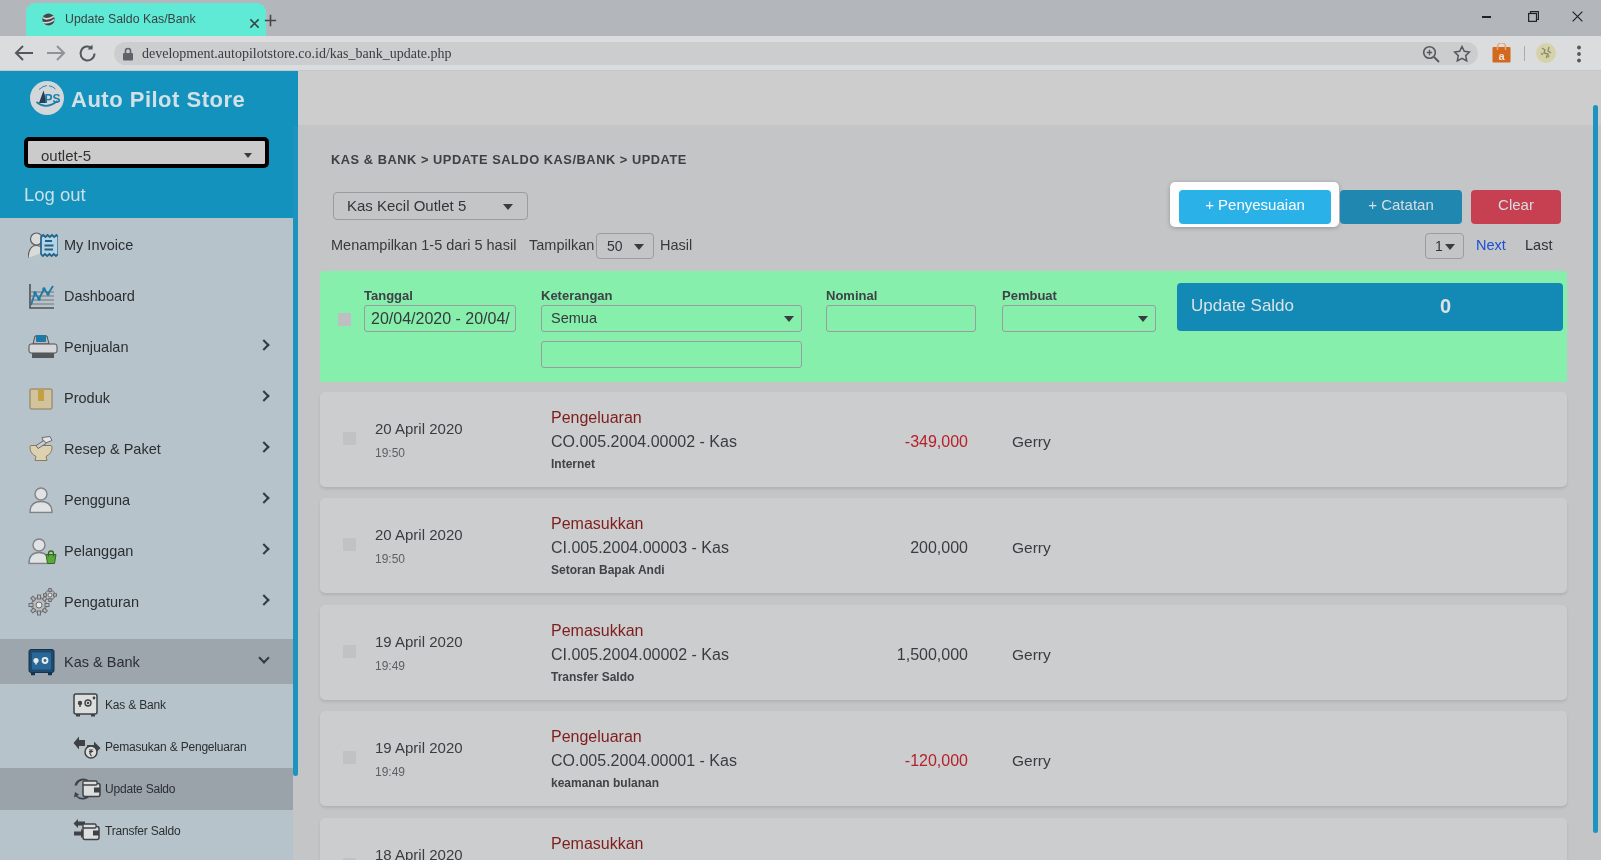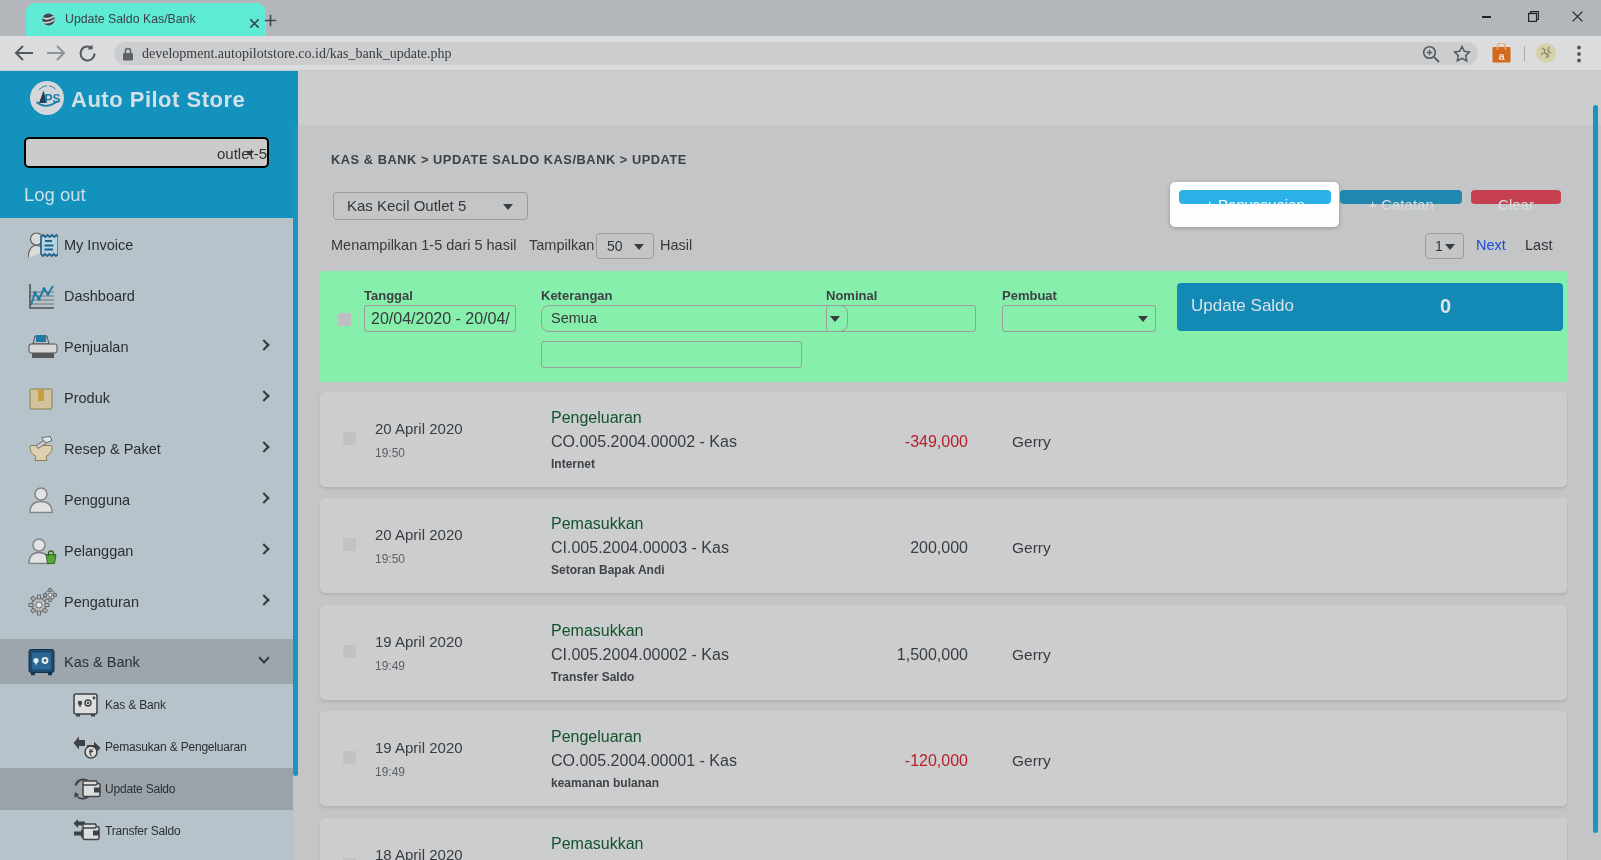--- a/index.html
+++ b/index.html
@@ -11,21 +11,21 @@
 #tab { position:absolute; left:6px; top:3px; width:240px; height:33px; background:#5eead4; border-radius:9px 9px 0 0;margin-left:20px; }
 #tabtitle { position:absolute; left:39px; top:9px; font-size:12.3px; color:#3e4145; white-space:nowrap; }
 #toolbar { position:absolute; left:0; top:36px; width:1601px; height:35px; background:#dbdcde; }
 #pill { position:absolute; left:114px; top:6px; width:1364px; height:23px; border-radius:12px; background:#cbcdce; }
 #urltext { position:absolute; left:28px; top:3.5px; font-size:14px; color:#3a3d40;font-family:Liberation Serif, serif; }
 
 
 #sidehead { position:absolute; left:0; top:71px; width:298px; height:147px; background:#1392bd; }
 #logocircle { position:absolute; left:30px; top:10px; width:34px; height:34px; border-radius:50%; background:#d3d7d9; }
 #apptitle { position:absolute; left:71px; top:16px; font-size:22px; font-weight:bold; color:#d2e1e8; letter-spacing:0.5px; }
-#outletsel { position:absolute; left:24px; top:66px; width:245px; height:31px; background:#cbcbcb; border-radius:5px; border:2px solid #000000; font-size:15px; color:#333; line-height:29px; padding-left:13px;text-align:right; }
+#outletsel { position:absolute; left:24px; top:66px; width:245px; height:31px; background:#cbcbcb; border-radius:5px; border:4px solid #000000; font-size:15px; color:#333; line-height:29px; padding-left:13px; }
 #logout { position:absolute; left:24px; top:113px; font-size:18.5px; color:#cddfe7; }
 #sidemenu { position:absolute; left:0; top:218px; width:293px; height:642px; background:#b7c3ca; }
 .mitem { position:absolute; left:0; width:293px; height:51px; }
 .mtext { position:absolute; left:64px; top:50%; transform:translateY(-50%); font-size:14.5px; color:#2c2f31; }
 .chev { position:absolute; right:25px; top:50%; width:8px; height:8px; margin-top:-6px; border-right:2.2px solid #333a42; border-top:2.2px solid #333a42; transform:rotate(45deg); }
 .micon { position:absolute; left:28px; top:50%; transform:translateY(-50%); }
 .sitem { position:absolute; left:0; width:293px; height:42px; }
 .stext { position:absolute; left:105px; top:50%; transform:translateY(-50%); font-size:12px; letter-spacing:-0.2px; color:#2c2f31; white-space:nowrap; }
 .sicon { position:absolute; left:73px; top:50%; transform:translateY(-50%); }
 #sb-side { position:absolute; left:292.5px; top:125px; width:5px; height:651px; background:#1d93c0; border-radius:3px; }
@@ -34,21 +34,21 @@
 #topbar { position:absolute; left:298px; top:71px; width:1303px; height:54px; background:#cdcdce; }
 #content { position:absolute; left:298px; top:125px; width:1303px; height:735px; background:#c4c5c6; }
 #sb-page { position:absolute; left:1593px; top:105px; width:4.5px; height:728px; background:#1d93c0; border-radius:3px; }
 
 #crumb { position:absolute; left:331px; top:152px; font-size:12.8px; font-weight:bold; letter-spacing:0.55px; color:#3c4145; }
 .sel { border:1px solid #9a9c9e; border-radius:4px; background:transparent; color:#323639; }
 #mainsel { position:absolute; left:333px; top:192px; width:195px; height:28px; font-size:15px; line-height:26px; padding-left:13px; }
 .caret { position:absolute; width:0; height:0; border-left:5px solid transparent; border-right:5px solid transparent; border-top:6px solid #3a3d40; }
 
 #hlbox { position:absolute; left:1170px; top:182px; width:169px; height:45px; background:#fdfdfd; border-radius:5px; box-shadow:0 1px 4px rgba(0,0,0,0.25); }
-.btn { position:absolute; top:190px; height:14px; border-radius:4px; color:#fff; font-size:15px; text-align:center; line-height:30px; }
+.btn { position:absolute; top:190px; height:34px; border-radius:4px; color:#fff; font-size:15px; text-align:center; line-height:30px; }
 #btnpen { left:1179px; width:152px; background:#2ab2e8; color:#fdfdfd; }
 #btncat { left:1340px; width:122px; background:#1f87b0; color:#d9dee1; }
 #btnclear { left:1471px; width:90px; background:#c64051; color:#d9dee1; }
 
 #showing { position:absolute; left:331px; top:237px; font-size:14.5px; color:#37393b; }
 #tampilkan { position:absolute; left:529px; top:237px; font-size:14.5px; color:#37393b; }
 #selsize { position:absolute; left:596px; top:233px; width:58px; height:26px; font-size:14px; line-height:24px; padding-left:10px; }
 #hasil { position:absolute; left:660px; top:237px; font-size:14.5px; color:#37393b; }
 #selpage { position:absolute; left:1425px; top:233px; width:39px; height:26px; font-size:14px; line-height:24px; padding-left:9px; }
 #pnext { position:absolute; left:1476px; top:237px; font-size:14.5px; color:#1d4ed8; }
@@ -56,21 +56,21 @@
 
 #filtercard { position:absolute; left:320px; top:271px; width:1247px; height:111px; background:#86efac; border-radius:4px 4px 0 0; }
 .flabel { position:absolute; top:17px; font-size:13px; font-weight:bold; color:#3e4246; }
 .finput { position:absolute; top:34px; height:27px; border:1px solid #9a9c9e; border-radius:3px; background:transparent; font-size:14.5px; color:#37393c; line-height:25px; padding-left:9px; }
 #fcheck { position:absolute; left:18px; top:42px; width:13px; height:13px; background:#bebfc1; }
 
 .row { position:absolute; left:320px; width:1247px; height:95px; background:#cccdce; border-radius:5px; box-shadow:0 2px 3px rgba(0,0,0,0.10); }
 .rcheck { position:absolute; left:23px; top:40px; width:13px; height:13px; background:#c1c2c4; }
 .rdate { position:absolute; left:55px; top:28px; font-size:15px; color:#3a3d40; }
 .rtime { position:absolute; left:55px; top:54px; font-size:12px; color:#5e6164; }
-.rtype { position:absolute; left:231px; top:17px; font-size:16px; color:#14532d; }
+.rtype { position:absolute; left:231px; top:17px; font-size:16px; color:#7f1d1d; }
 .rcode { position:absolute; left:231px; top:41px; font-size:16px; color:#3a3d40; }
 .rnote { position:absolute; left:231px; top:65px; font-size:12px; font-weight:bold; color:#404346; }
 .rval { position:absolute; left:488px; top:41px; width:160px; text-align:right; font-size:16px; color:#3a3d40; }
 .rval.neg { color:#b7202a; }
 .rwho { position:absolute; left:692px; top:41px; font-size:15.5px; color:#3a3d40; }
 </style>
 </head>
 <body>
 
 <div id="tabstrip">
@@ -332,21 +332,21 @@
 <div id="hasil">Hasil</div>
 <div id="selpage" class="sel">1<div class="caret" style="right:8px; top:10px;"></div></div>
 <div id="pnext">Next</div>
 <div id="plast">Last</div>
 
 <div id="filtercard">
   <div id="fcheck"></div>
   <div class="flabel" style="left:44px;">Tanggal</div>
   <div class="finput" style="left:44px; width:152px; font-size:16px; padding-left:6px;">20/04/2020 - 20/04/</div>
   <div class="flabel" style="left:221px;">Keterangan</div>
-  <div class="finput" style="left:221px; width:307px;border-radius:8px;">Semua<div class="caret" style="right:7px; top:10px;"></div></div>
+  <div class="finput" style="left:221px; width:261px;">Semua<div class="caret" style="right:7px; top:10px;"></div></div>
   <div class="finput" style="left:221px; width:261px; top:70px;"></div>
   <div class="flabel" style="left:506px;">Nominal</div>
   <div class="finput" style="left:506px; width:150px;"></div>
   <div class="flabel" style="left:682px;">Pembuat</div>
   <div class="finput" style="left:682px; width:154px;">
       <div class="caret" style="right:7px; top:10px;"></div>
     </div>
   <div id="updbtn" style="position:absolute; left:857px; top:12px; width:386px; height:48px; background:#1389b6; border-radius:4px;">
     <span style="position:absolute; left:14px; top:13px; font-size:17px; color:#dce2e5;">Update Saldo</span>
     <span style="position:absolute; left:263px; top:12px; font-size:20px; font-weight:bold; color:#dce2e5;">0</span>

